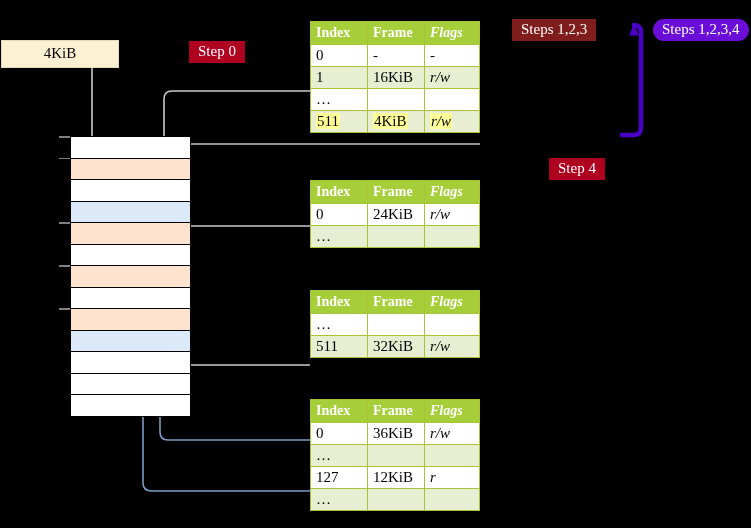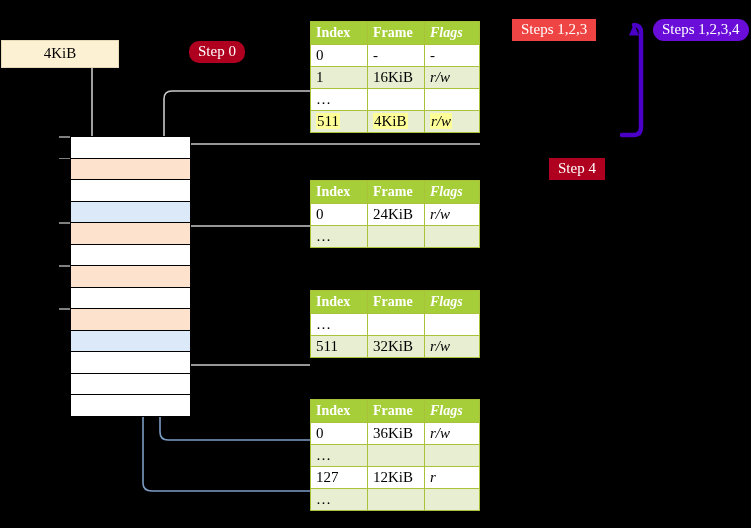--- a/index.html
+++ b/index.html
@@ -46,21 +46,21 @@
 
   
   .badge{
     position:absolute;
     color:#ffffff;
     font-size:15px;
     padding:3px 9px 4px 9px;
     white-space:nowrap;
     line-height:1;
   }
-  .badge.red{background:#ef4444;}
+  .badge.red{background:#7f1d1d;}
   .badge.crimson{background:#b00020;}
   .badge.violet{background:#6a0dd8;}
 
   
   .kbox{
     position:absolute;
     background:#fdf1d4;
     border:1px solid #e6d9b8;
     color:#000000;
     font-size:15px;
@@ -121,21 +121,21 @@
 
     <path d="M480,440 L168,440 Q160,440 160,432 L160,340" fill="none" stroke="#7b9dc4" stroke-width="1.6" marker-end="url(#ablue)"></path>
 
     <path d="M480,491 L152,491 Q143,491 143,483 L143,212" fill="none" stroke="#7b9dc4" stroke-width="1.6" marker-end="url(#ablue)"></path>
 
     <path d="M622,135 L634,135 Q641,135 641,127 L641,33 Q641,25 634,25" fill="none" stroke="#4b00c8" stroke-width="4.5" stroke-linecap="round" stroke-linejoin="round" marker-end="url(#aviolet)"></path>
   </svg>
 
   <div class="kbox" style="left:1px;top:40px;width:118px;">4KiB</div>
 
-  <div class="badge crimson" style="left:189px;top:41px;border-radius:10px;">Step 0</div>
+  <div class="badge crimson" style="left:189px;top:41px;">Step 0</div>
 
   <div class="badge red" style="left:512px;top:19px;">Steps 1,2,3</div>
 
   <div class="badge violet" style="left:653px;top:19px;border-radius:11px;">Steps 1,2,3,4</div>
 
   <div class="badge crimson" style="left:549px;top:158px;">Step 4</div>
 
   <div id="memory">
       <div class="mrow white" style="top: 0px; height: 23.0385px;"></div>
       <div class="tick" style="top: 0px; left: -11px; width: 11px;"></div>

